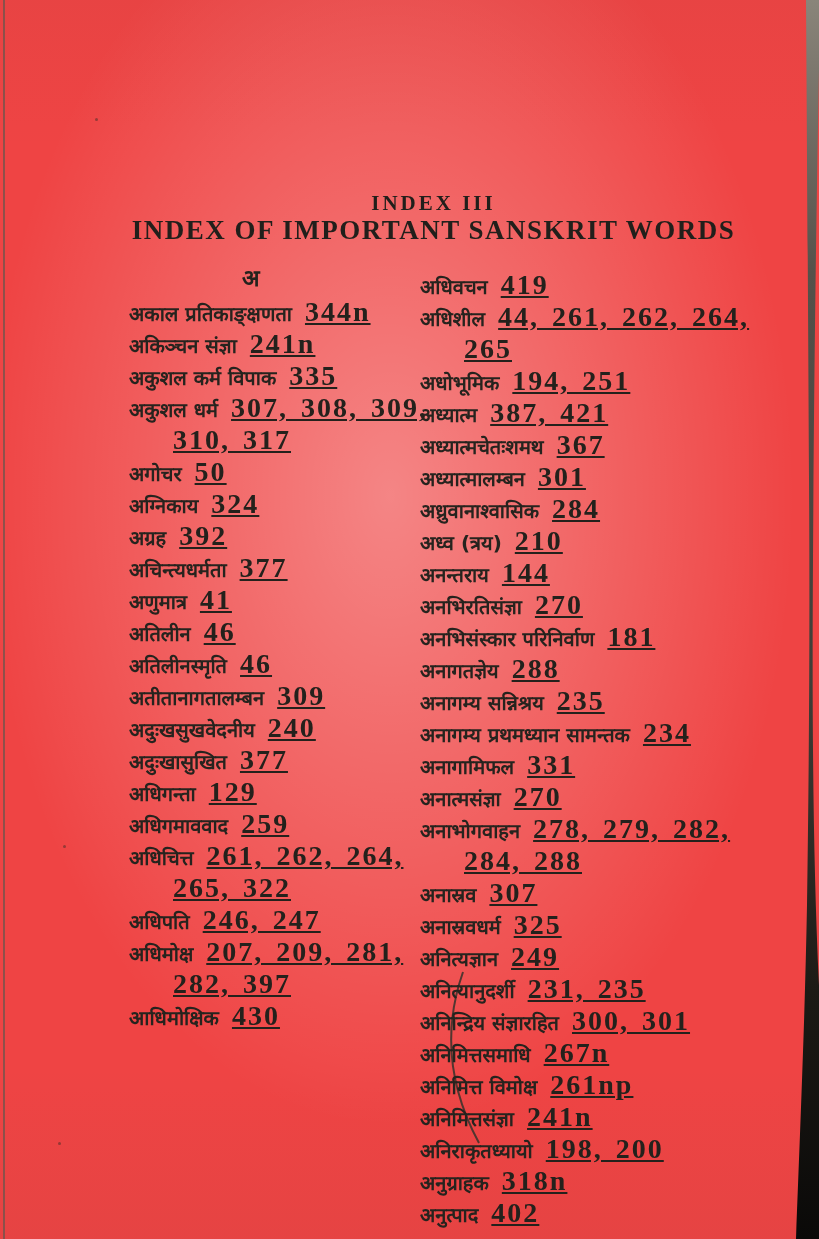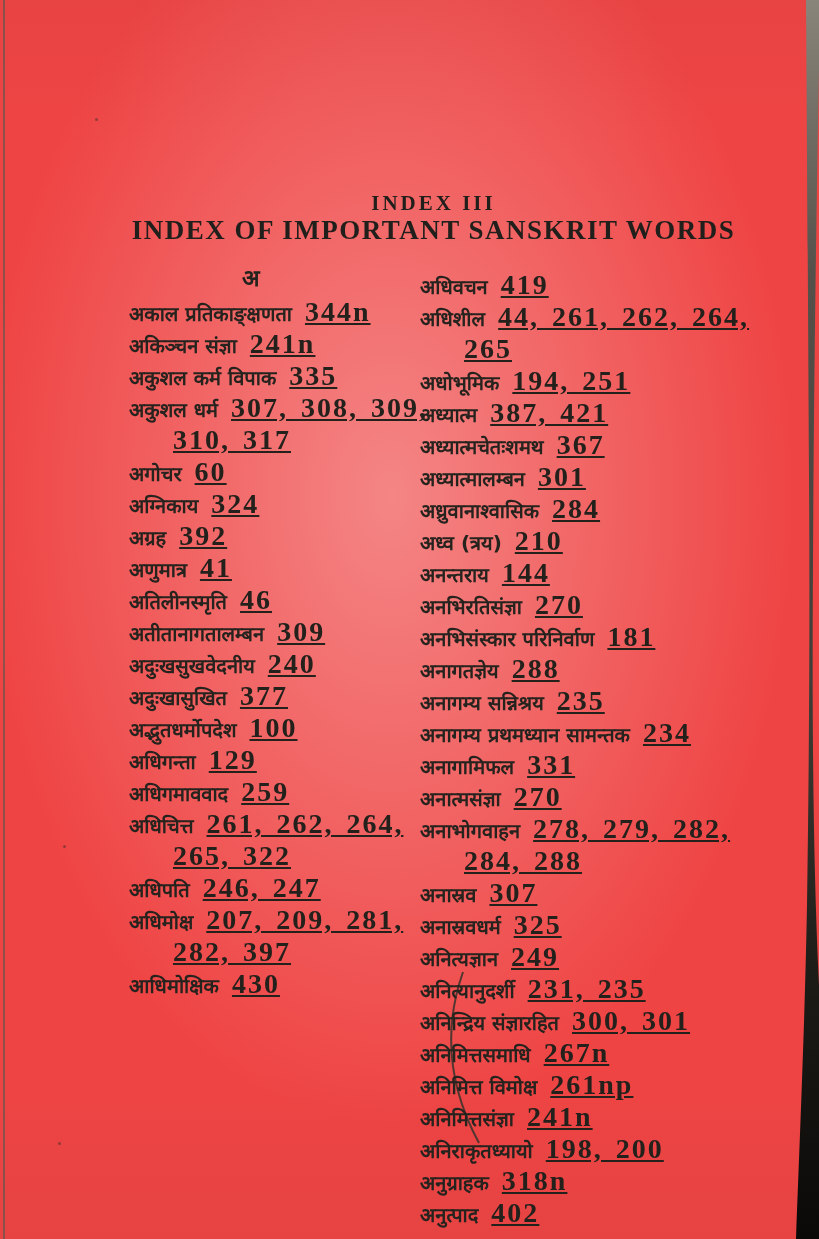--- a/index.html
+++ b/index.html
@@ -90,29 +90,30 @@
 
   <div class="heading-title">INDEX OF IMPORTANT SANSKRIT WORDS</div>
 
   <div class="section-letter">अ</div>
 
   <div class="col col-left" id="column-left">
       <div class="entry"><span class="term">अकाल प्रतिकाङ्क्षणता</span><span class="pages">344n</span></div>
       <div class="entry"><span class="term">अकिञ्चन संज्ञा</span><span class="pages">241n</span></div>
       <div class="entry"><span class="term">अकुशल कर्म विपाक</span><span class="pages">335</span></div>
       <div class="entry"><span class="term">अकुशल धर्म</span><span class="pages">307, 308, 309, 310, 317</span></div>
-      <div class="entry"><span class="term">अगोचर</span><span class="pages">60</span></div>
+      <div class="entry"><span class="term">अगोचर</span><span class="pages">50</span></div>
       <div class="entry"><span class="term">अग्निकाय</span><span class="pages">324</span></div>
       <div class="entry"><span class="term">अग्रह</span><span class="pages">392</span></div>
+      <div class="entry"><span class="term">अचिन्त्यधर्मता</span><span class="pages">377</span></div>
       <div class="entry"><span class="term">अणुमात्र</span><span class="pages">41</span></div>
+      <div class="entry"><span class="term">अतिलीन</span><span class="pages">46</span></div>
       <div class="entry"><span class="term">अतिलीनस्मृति</span><span class="pages">46</span></div>
       <div class="entry"><span class="term">अतीतानागतालम्बन</span><span class="pages">309</span></div>
       <div class="entry"><span class="term">अदुःखसुखवेदनीय</span><span class="pages">240</span></div>
       <div class="entry"><span class="term">अदुःखासुखित</span><span class="pages">377</span></div>
-      <div class="entry"><span class="term">अद्भुतधर्मोपदेश</span><span class="pages">100</span></div>
       <div class="entry"><span class="term">अधिगन्ता</span><span class="pages">129</span></div>
       <div class="entry"><span class="term">अधिगमाववाद</span><span class="pages">259</span></div>
       <div class="entry"><span class="term">अधिचित्त</span><span class="pages">261, 262, 264, 265, 322</span></div>
       <div class="entry"><span class="term">अधिपति</span><span class="pages">246, 247</span></div>
       <div class="entry"><span class="term">अधिमोक्ष</span><span class="pages">207, 209, 281, 282, 397</span></div>
       <div class="entry"><span class="term">आधिमोक्षिक</span><span class="pages">430</span></div>
     </div>
 
   <div class="col col-right" id="column-right">
       <div class="entry"><span class="term">अधिवचन</span><span class="pages">419</span></div>

